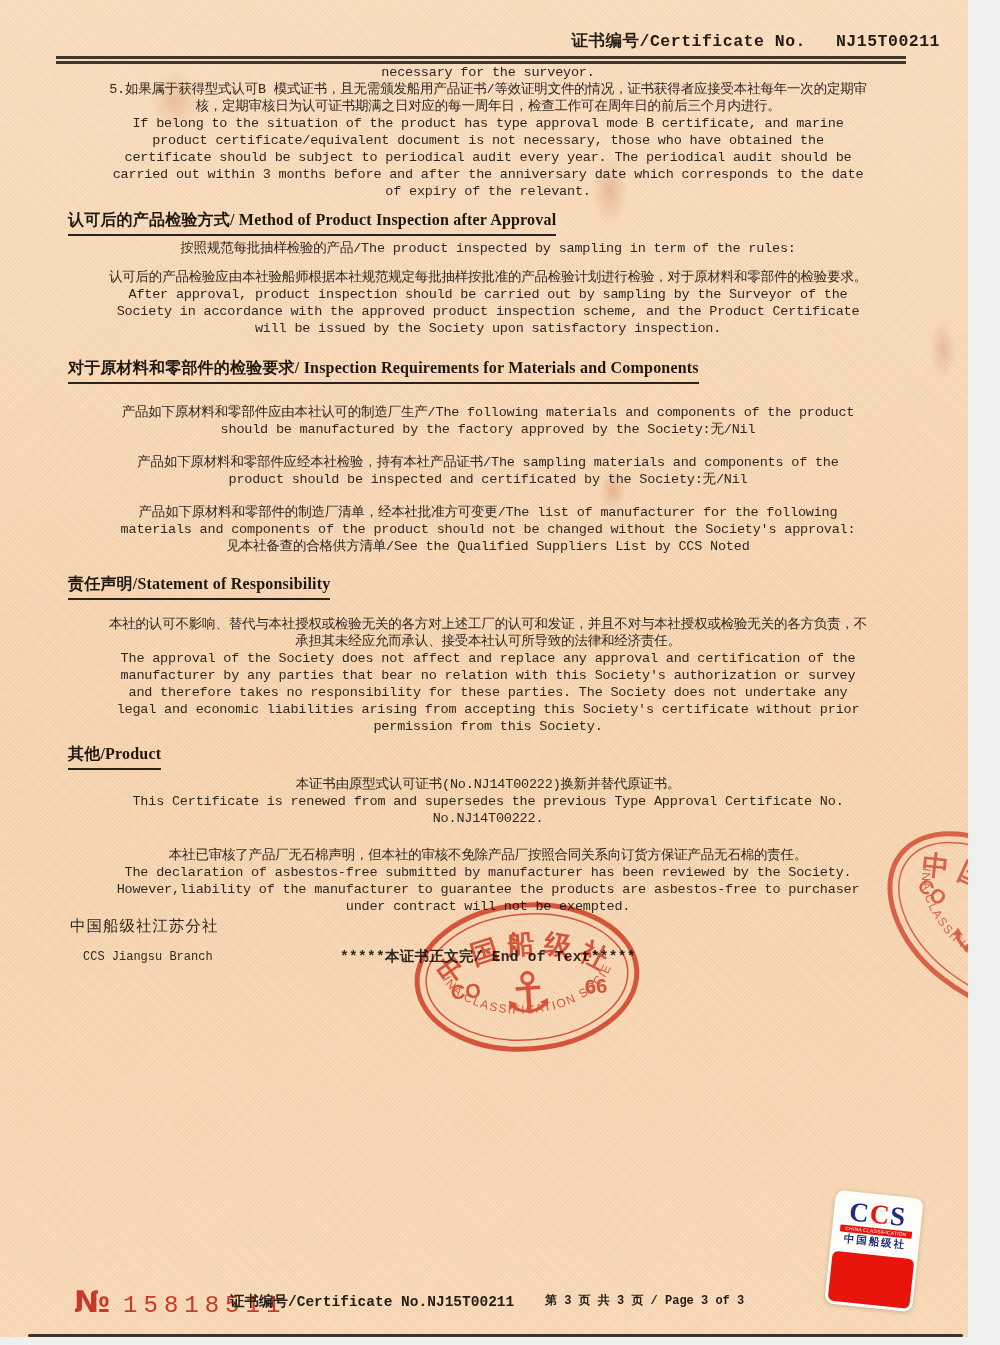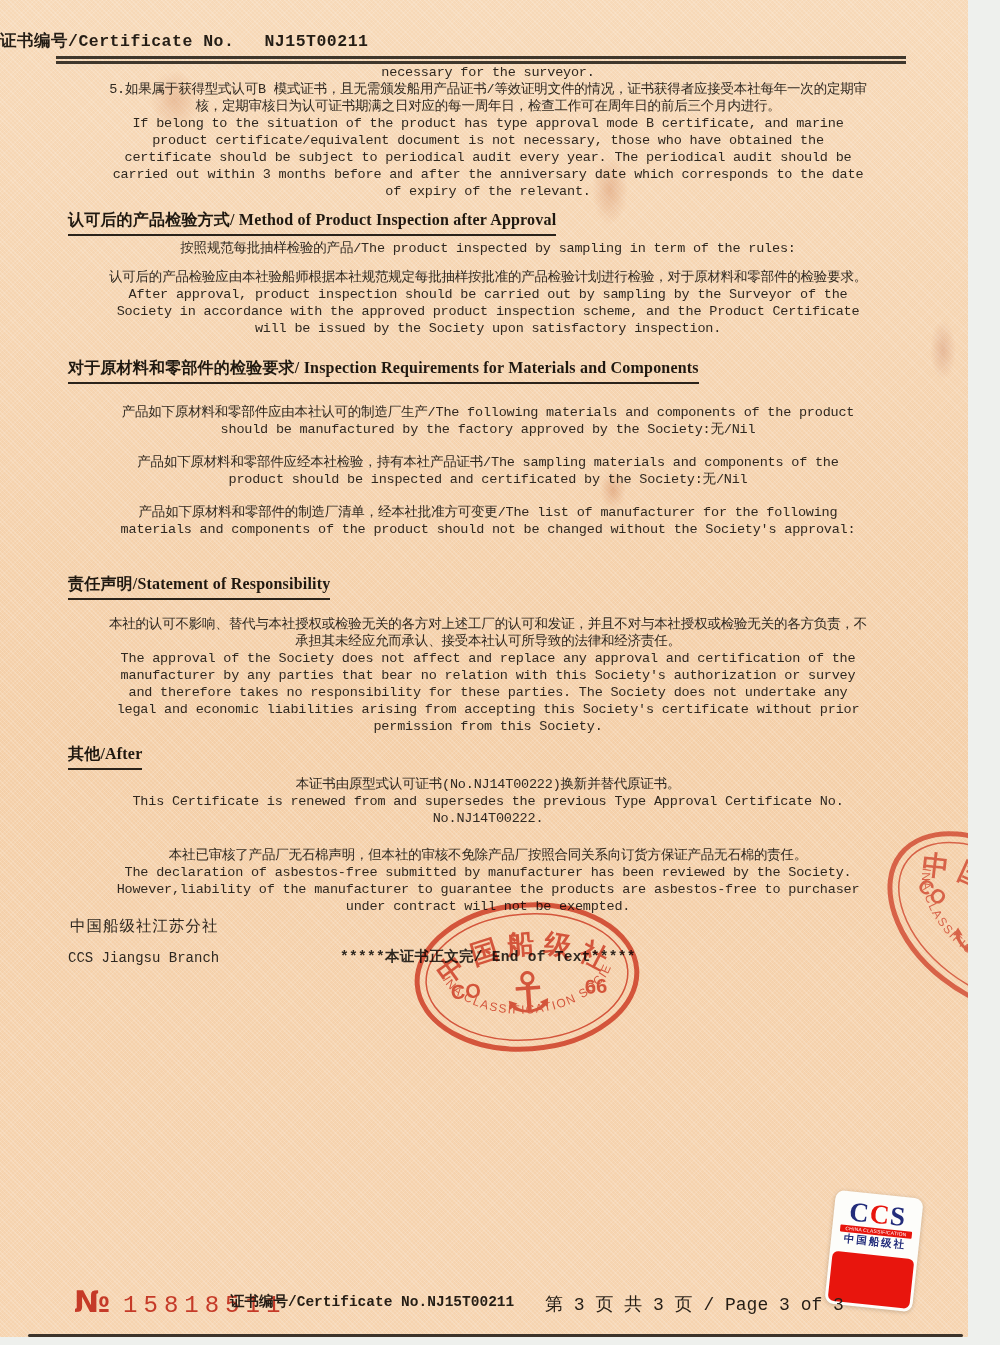--- a/index.html
+++ b/index.html
@@ -17,38 +17,38 @@
       linear-gradient(180deg,#f7d9b8 0%,#f4cfa8 55%,#f6d4b0 100%);
     color:#2f2820;
   }
   .paper-edge{position:absolute;left:28px;top:1334px;width:935px;height:3px;background:#3c332a;border-radius:2px;}
   .stain{position:absolute;border-radius:50%;pointer-events:none;}
   .stain.s1{left:150px;top:70px;width:50px;height:60px;background:radial-gradient(closest-side,rgba(186,88,40,.22),rgba(186,88,40,0));}
   .stain.s2{left:592px;top:155px;width:36px;height:70px;background:radial-gradient(closest-side,rgba(186,88,40,.25),rgba(186,88,40,0));}
   .stain.s3{left:600px;top:470px;width:26px;height:40px;background:radial-gradient(closest-side,rgba(186,88,40,.28),rgba(186,88,40,0));}
   .stain.s4{left:930px;top:320px;width:26px;height:60px;background:radial-gradient(closest-side,rgba(170,70,40,.20),rgba(170,70,40,0));}
 
-  .header{position:absolute;left:0;top:30px;width:940px;text-align:left;
+  .header{position:absolute;left:0;top:30px;width:940px;text-align:right;
     font-weight:bold;font-size:16.5px;letter-spacing:.5px;color:#241d15;}
   .header .cert-no{margin-left:30px;}
   .double-rule{position:absolute;left:56px;top:56px;width:850px;height:2px;
     border-top:3px solid #3f372c;border-bottom:3px solid #3f372c;}
 
   .block{position:absolute;left:108px;width:760px;font-size:13.5px;line-height:17px;letter-spacing:-0.2px;}
   .block p{margin:0;text-align:center;}
   .gap12{margin-bottom:12px !important;}
   .gap16{margin-bottom:16px !important;}
   .gap20{margin-bottom:20px !important;}
 
   .sec{position:absolute;left:68px;margin:0;font-family:"Liberation Serif","DejaVu Serif",serif;
     font-size:16px;font-weight:bold;color:#1f1810;letter-spacing:.2px;
     border-bottom:2.5px solid #2a231b;padding-bottom:3px;width:fit-content;}
 
   .signoff-zh{position:absolute;left:70px;top:916px;font-size:15.5px;font-weight:normal;letter-spacing:1px;}
-  .signoff-en{position:absolute;left:68px;top:950px;font-size:14px;}
+  .signoff-en{position:absolute;left:83px;top:950px;font-size:12px;}
   .end-text{position:absolute;left:340px;top:947px;font-size:14.5px;font-weight:600;letter-spacing:.3px;}
 
   .stamp{position:absolute;mix-blend-mode:multiply;opacity:.9;}
   .stamp-main{left:412px;top:900px;transform:rotate(-4deg);}
   .stamp-edge{left:872px;top:845px;transform:rotate(38deg);opacity:.8;}
 
   .sticker{position:absolute;left:830px;top:1194px;width:88px;height:114px;
     background:#fdfdfa;border-radius:9px;transform:rotate(6deg);
     box-shadow:0 1px 4px rgba(60,40,20,.25);overflow:hidden;}
   .sticker .ccs{margin-top:7px;text-align:center;font-family:"Liberation Serif","DejaVu Serif",serif;
@@ -58,21 +58,21 @@
   .sticker .bar{margin:1px auto 1px;width:72px;height:7px;background:#e8150d;border-radius:1px;
     color:#fff;font-size:5px;line-height:7px;text-align:center;letter-spacing:.2px;overflow:hidden;
     font-family:"Liberation Sans","DejaVu Sans",sans-serif;}
   .sticker .zh{text-align:center;font-size:10.5px;font-weight:bold;color:#232d7b;letter-spacing:2px;line-height:13px;}
   .sticker .red-block{position:absolute;left:3px;right:3px;bottom:3px;height:50px;background:#e8150d;border-radius:6px;}
 
   .serial{position:absolute;left:74px;top:1284px;color:#c53a28;white-space:nowrap;}
   .serial .no-sign{font-family:"DejaVu Sans",sans-serif;font-size:30px;font-weight:bold;letter-spacing:2px;}
   .serial .digits{font-size:24px;letter-spacing:6px;margin-left:11px;font-weight:normal;}
   .foot-cert{position:absolute;left:230px;top:1292px;font-size:14.5px;font-weight:bold;color:#241d15;}
-  .foot-page{position:absolute;left:545px;top:1292px;font-size:18px;font-weight:normal;color:#241d15;text-align:center;}
+  .foot-page{position:absolute;left:545px;top:1292px;font-size:12px;font-weight:bold;color:#241d15;text-align:center;}
 </style>
 </head>
 <body>
 
 <div class="paper">
 
   <div class="stain s1"></div>
   <div class="stain s2"></div>
   <div class="stain s3"></div>
   <div class="stain s4"></div>
@@ -93,29 +93,30 @@
     <p class="gap12">按照规范每批抽样检验的产品/The product inspected by sampling in term of the rules:</p>
     <p>认可后的产品检验应由本社验船师根据本社规范规定每批抽样按批准的产品检验计划进行检验，对于原材料和零部件的检验要求。</p>
     <p>After approval, product inspection should be carried out by sampling by the Surveyor of the Society in accordance with the approved product inspection scheme, and the Product Certificate will be issued by the Society upon satisfactory inspection.</p>
   </div>
 
   <h2 class="sec" style="top:358px;">对于原材料和零部件的检验要求/ Inspection Requirements for Materials and Components</h2>
   <div class="block" style="top:404px;">
     <p class="gap16">产品如下原材料和零部件应由本社认可的制造厂生产/The following materials and components of the product should be manufactured by the factory approved by the Society:无/Nil</p>
     <p class="gap16">产品如下原材料和零部件应经本社检验，持有本社产品证书/The sampling materials and components of the product should be inspected and certificated by the Society:无/Nil</p>
     <p>产品如下原材料和零部件的制造厂清单，经本社批准方可变更/The list of manufacturer for the following materials and components of the product should not be changed without the Society's approval:</p>
+    <p>见本社备查的合格供方清单/See the Qualified Suppliers List by CCS Noted</p>
   </div>
 
   <h2 class="sec" style="top:574px;">责任声明/Statement of Responsibility</h2>
   <div class="block" style="top:616px;">
     <p>本社的认可不影响、替代与本社授权或检验无关的各方对上述工厂的认可和发证，并且不对与本社授权或检验无关的各方负责，不承担其未经应允而承认、接受本社认可所导致的法律和经济责任。</p>
     <p>The approval of the Society does not affect and replace any approval and certification of the manufacturer by any parties that bear no relation with this Society's authorization or survey and therefore takes no responsibility for these parties. The Society does not undertake any legal and economic liabilities arising from accepting this Society's certificate without prior permission from this Society.</p>
   </div>
 
-  <h2 class="sec" style="top:744px;">其他/After</h2>
+  <h2 class="sec" style="top:744px;">其他/Product</h2>
   <div class="block" style="top:776px;">
     <p>本证书由原型式认可证书(No.NJ14T00222)换新并替代原证书。</p>
     <p>This Certificate is renewed from and supersedes the previous Type Approval Certificate No.</p>
     <p class="gap20">No.NJ14T00222.</p>
     <p>本社已审核了产品厂无石棉声明，但本社的审核不免除产品厂按照合同关系向订货方保证产品无石棉的责任。</p>
     <p>The declaration of asbestos-free submitted by manufacturer has been reviewed by the Society. However,liability of the manufacturer to guarantee the products are asbestos-free to purchaser under contract will not be exempted.</p>
   </div>
 
   <div class="signoff-zh">中国船级社江苏分社</div>
   <div class="signoff-en">CCS Jiangsu Branch</div>

